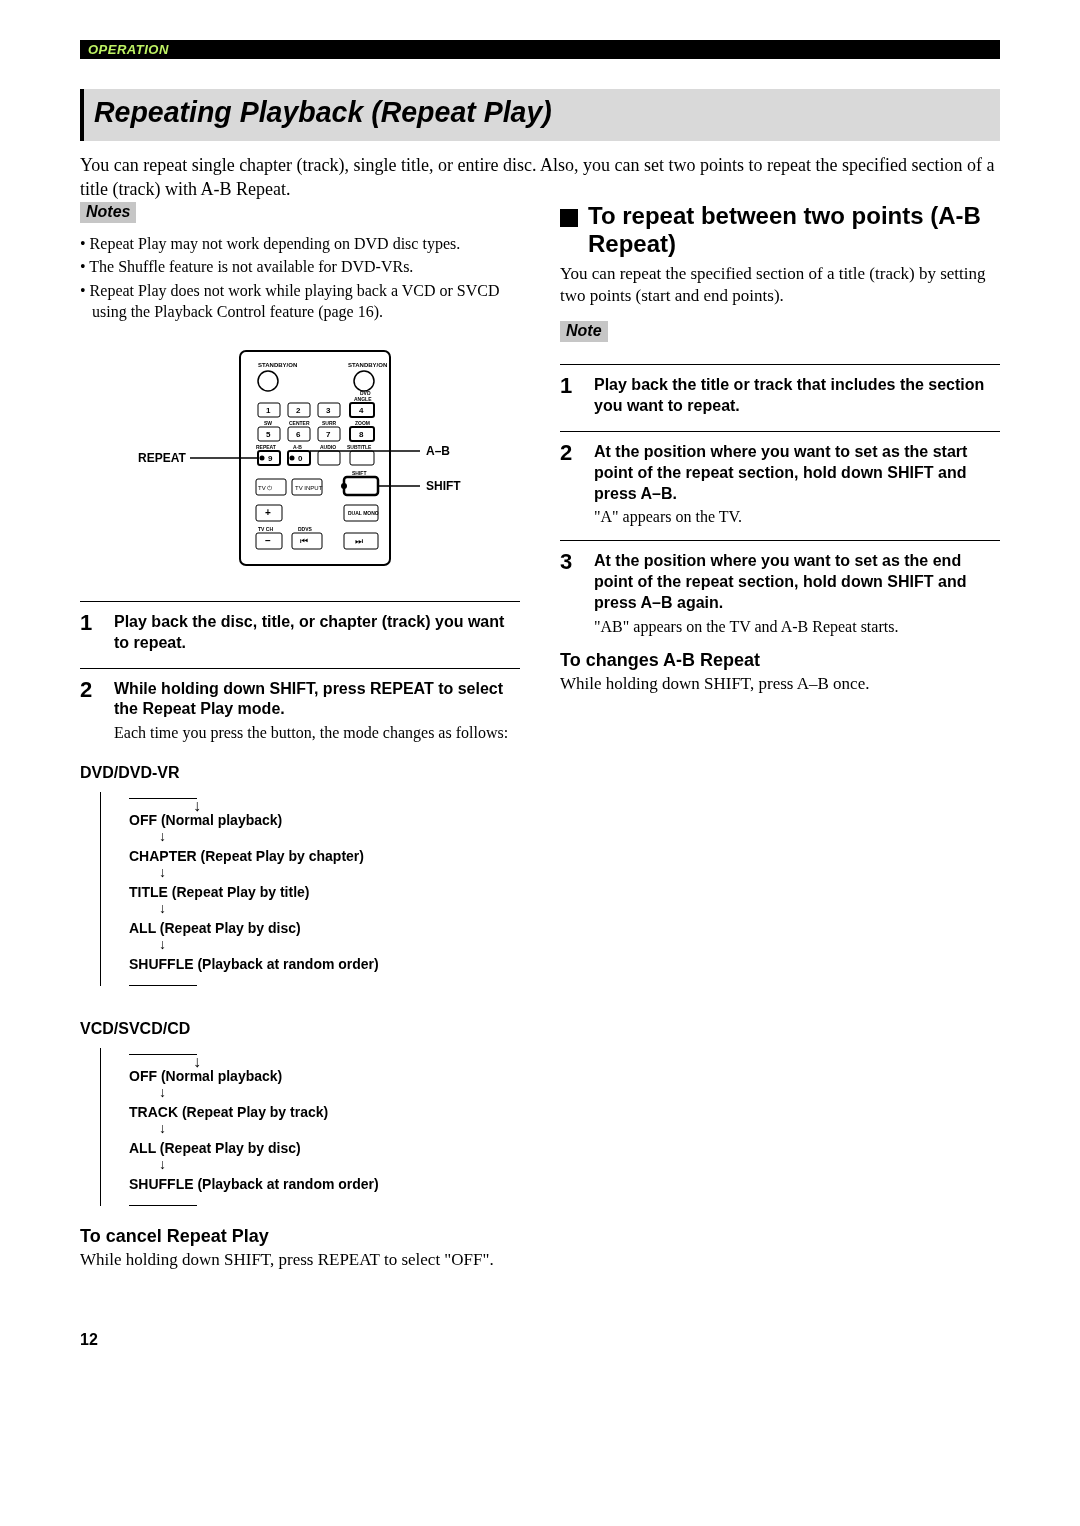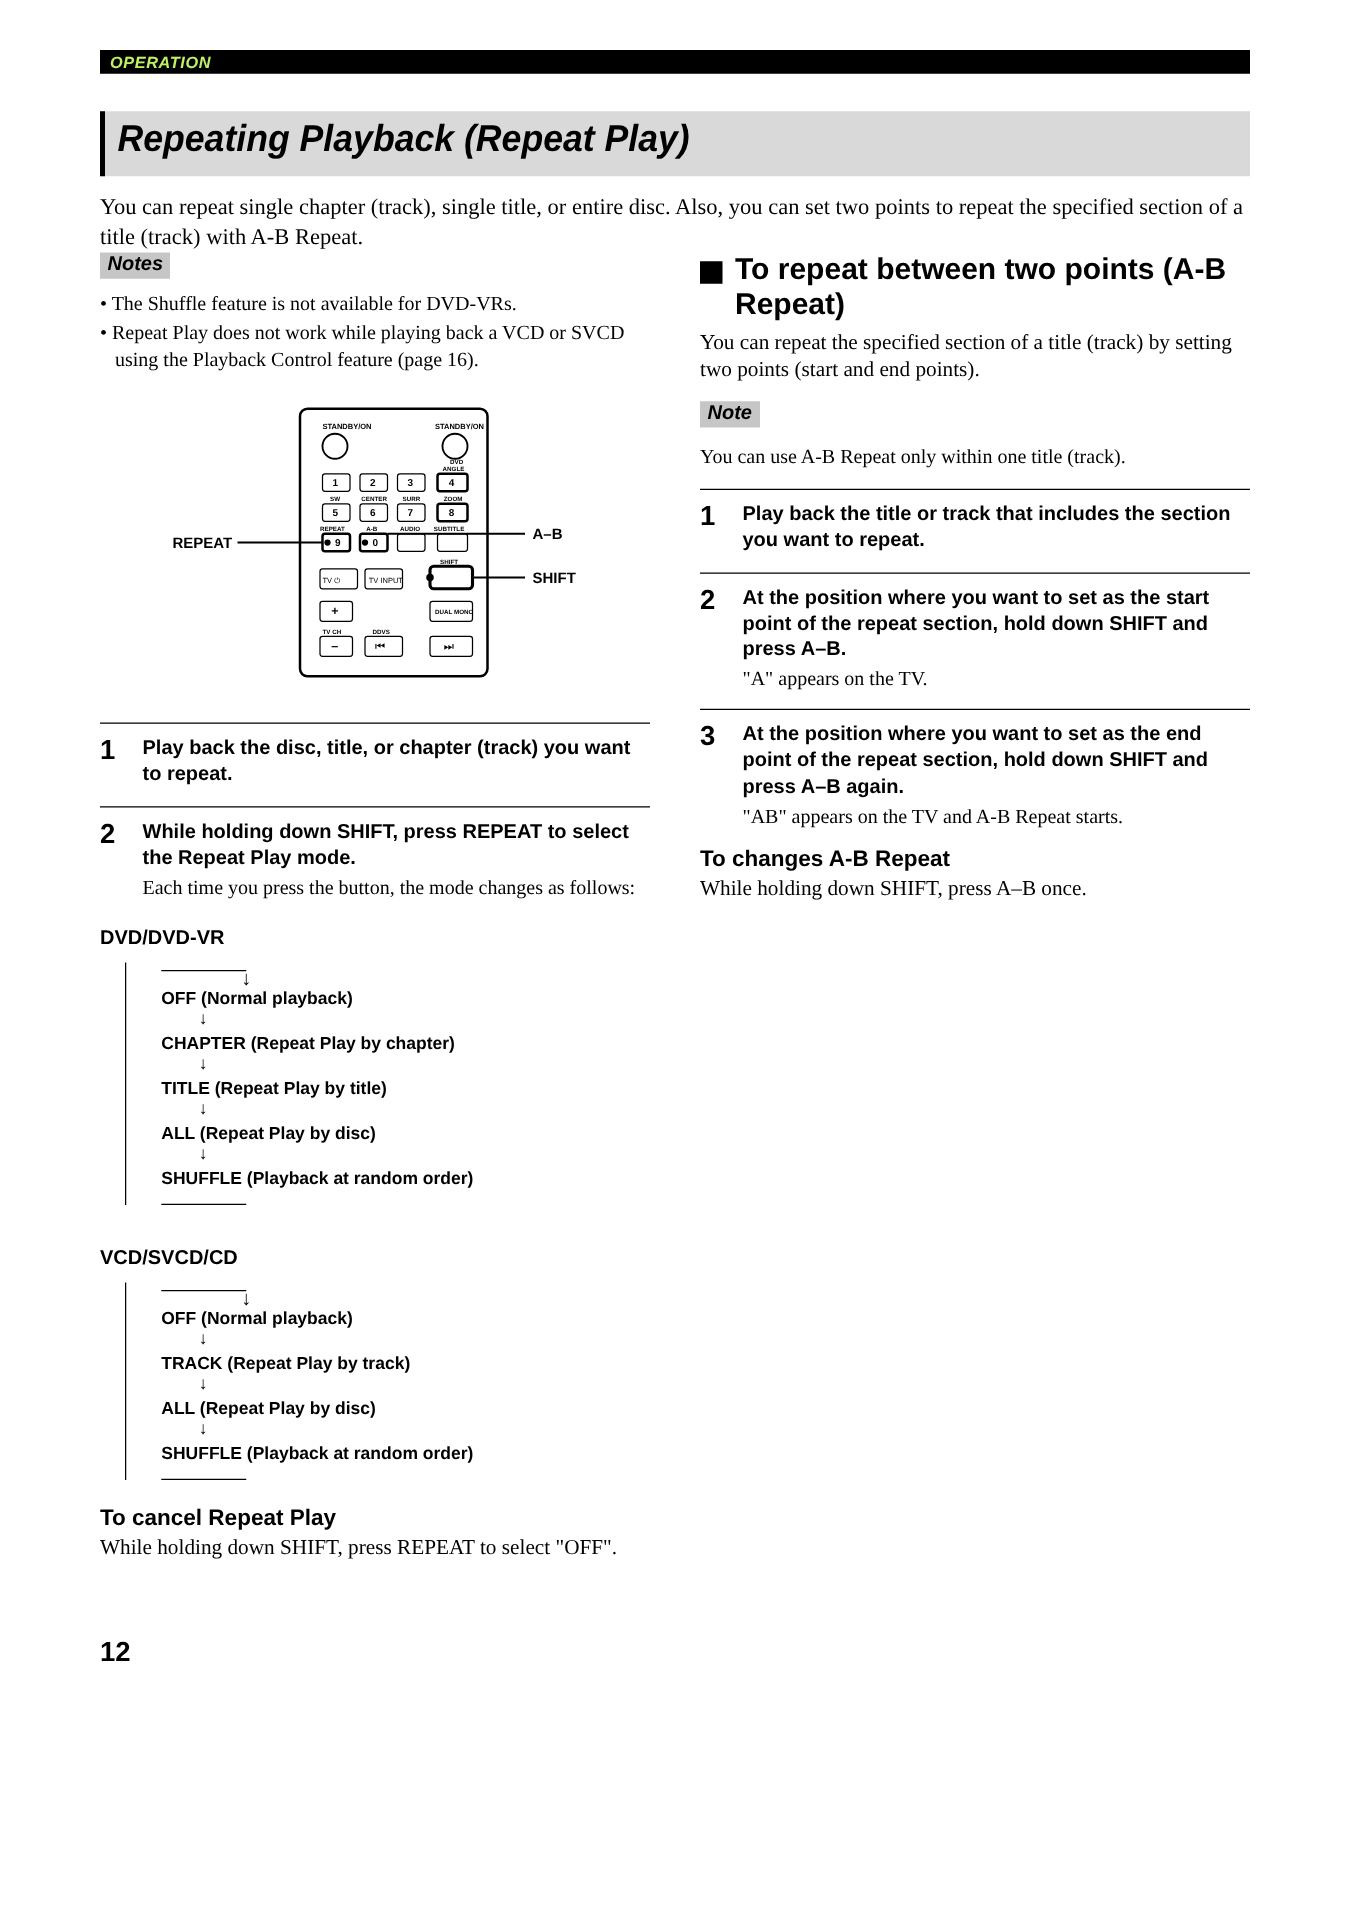--- a/index.html
+++ b/index.html
@@ -141,40 +141,41 @@
   }
   .right-heading {
     font-family: Arial, Helvetica, sans-serif;
     font-weight: bold;
     font-size: 24px;
     line-height: 1.2;
   }
   .page-num {
     font-family: Arial, Helvetica, sans-serif;
     font-weight: bold;
-    font-size: 22px;
+    font-size: 16px;
     margin-top: 60px;
   }
 </style>
 </head>
 <body>
 
 <div class="header-bar">OPERATION</div>
 
 <div class="main-title-box">
   <div class="main-title">Repeating Playback (Repeat Play)</div>
 </div>
 
 <p class="intro">You can repeat single chapter (track), single title, or entire disc. Also, you can set two points to repeat the specified section of a title (track) with A-B Repeat.</p>
 
 <div class="columns">
 
   <div class="col">
     <span class="notes-label">Notes</span>
     <ul class="bullets">
+      <li>Repeat Play may not work depending on DVD disc types.</li>
       <li>The Shuffle feature is not available for DVD-VRs.</li>
       <li>Repeat Play does not work while playing back a VCD or SVCD using the Playback Control feature (page 16).</li>
     </ul>
 
     <div class="remote-wrap">
       <svg class="remote-svg" width="340" height="230" viewBox="0 0 340 230">
 
         <rect x="110" y="8" width="150" height="214" rx="6" fill="#fff" stroke="#000" stroke-width="2"></rect>
 
         <text x="128" y="24" font-family="Arial" font-size="6" font-weight="bold">STANDBY/ON</text>
@@ -298,21 +299,20 @@
   <div class="col">
     <div class="right-heading-row">
       <div class="black-square"></div>
       <div class="right-heading">To repeat between two points (A-B Repeat)</div>
     </div>
     <p class="body-text" style="font-size:17px; margin-top:4px">You can repeat the specified section of a title (track) by setting two points (start and end points).</p>
 
     <div style="margin-top:14px">
       <span class="notes-label">Note</span>
     </div>
-    <p class="body-text" style="font-size:16px; margin-top:6px">You can use A-B Repeat only within one title (track).</p>
 
     <hr class="step-divider">
     <div class="step">
       <div class="step-num">1</div>
       <div class="step-body">
         <div class="step-title">Play back the title or track that includes the section you want to repeat.</div>
       </div>
     </div>
 
     <hr class="step-divider">

